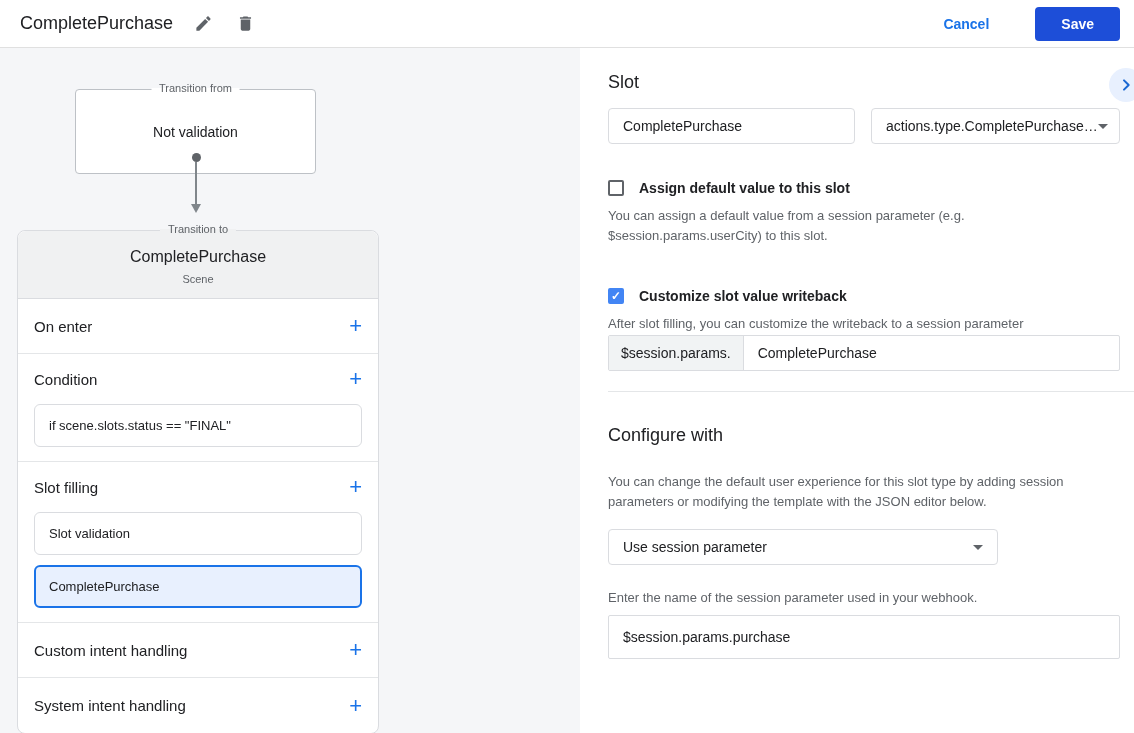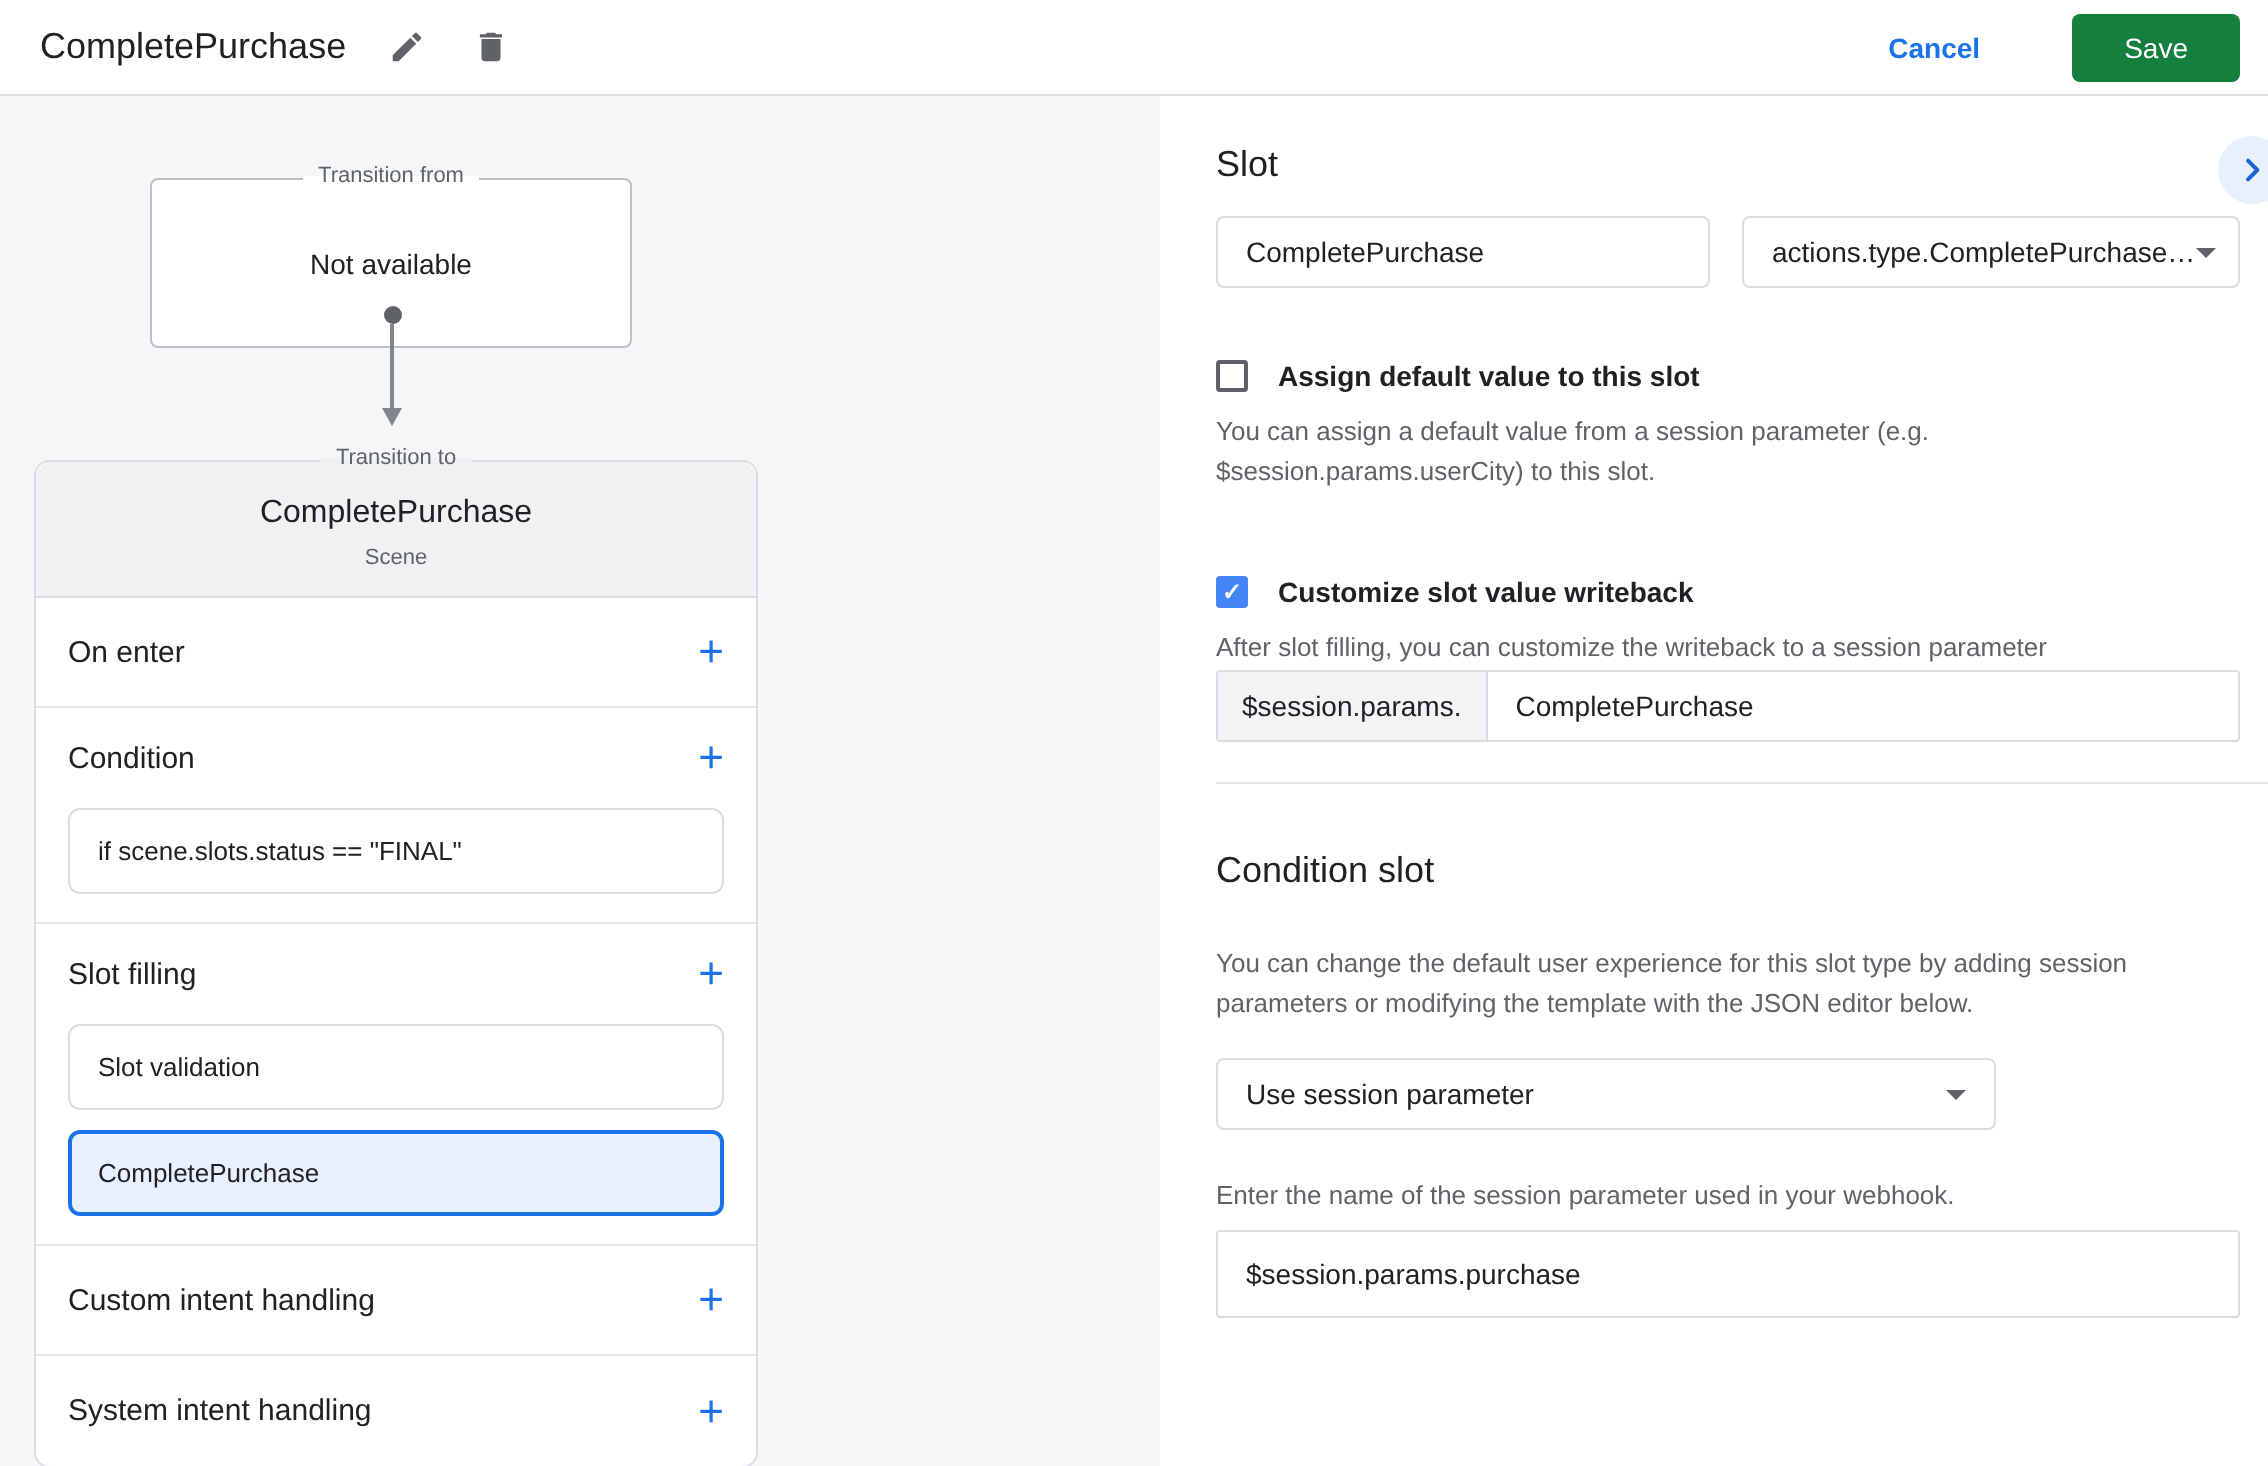--- a/index.html
+++ b/index.html
@@ -8,21 +8,21 @@
 
   
   .topbar { height:48px; background:#fff; border-bottom:1px solid #e0e0e0;
     display:flex; align-items:center; justify-content:space-between; padding:0 14px 0 20px; }
   .topbar-left { display:flex; align-items:center; gap:18px; }
   .page-title { font-size:18px; color:#202124; }
   .icon-btn { width:24px; height:24px; display:flex; align-items:center; justify-content:center; cursor:pointer; }
   .icon-btn svg { width:19px; height:19px; fill:#5f6368; }
   .topbar-right { display:flex; align-items:center; gap:46px; }
   .cancel-link { color:#1a73e8; font-size:14px; font-weight:bold; cursor:pointer; }
-  .save-btn { background:#15803d; color:#fff; font-size:14px; font-weight:normal;
+  .save-btn { background:#1d4ed8; color:#fff; font-size:14px; font-weight:bold;
     border:none; border-radius:4px; padding:9px 26px; cursor:pointer; }
 
   
   .main { display:flex; height:685px; }
   .left-panel { width:580px; flex-shrink:0; background:#f5f6f8; position:relative; }
   .right-panel { flex:1; background:#fff; position:relative; padding:24px 14px 18px 28px; overflow:hidden; }
 
   
   .tfrom-box { position:absolute; left:75px; top:41px; width:241px; height:85px;
     background:#fff; border:1px solid #bdc1c6; border-radius:4px; }
@@ -124,21 +124,21 @@
     <button class="save-btn">Save</button>
   </div>
 </div>
 
 <div class="main">
 
   <div class="left-panel">
 
     <div class="tfrom-box">
       <span class="legend-label">Transition from</span>
-      <div class="tfrom-content">Not available</div>
+      <div class="tfrom-content">Not validation</div>
     </div>
 
     <div class="connector">
       <div class="dot"></div>
       <div class="line"></div>
       <div class="arrowhead"></div>
     </div>
 
     <div class="scene-card">
       <div class="scene-header">
@@ -213,21 +213,21 @@
     </div>
     <div class="check-desc">After slot filling, you can customize the writeback to a session parameter</div>
 
     <div class="prefix-input">
       <span class="prefix-seg">$session.params.</span>
       <span class="prefix-val">CompletePurchase</span>
     </div>
 
     <hr class="panel-divider">
 
-    <div class="configure-title">Condition slot</div>
+    <div class="configure-title">Configure with</div>
     <div class="configure-desc">You can change the default user experience for this slot type by adding session parameters or modifying the template with the JSON editor below.</div>
 
     <div class="dropdown">
       <span>Use session parameter</span>
       <span class="caret-down"></span>
     </div>
 
     <div class="param-label">Enter the name of the session parameter used in your webhook.</div>
     <div class="param-input">$session.params.purchase</div>
   </div>

